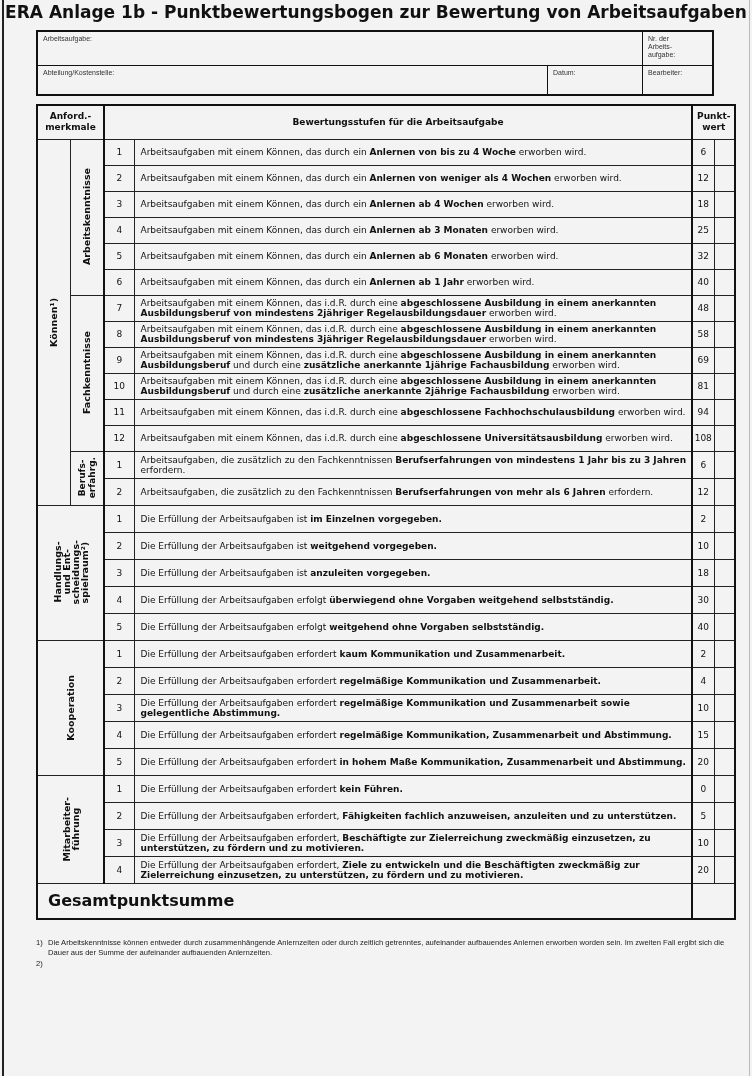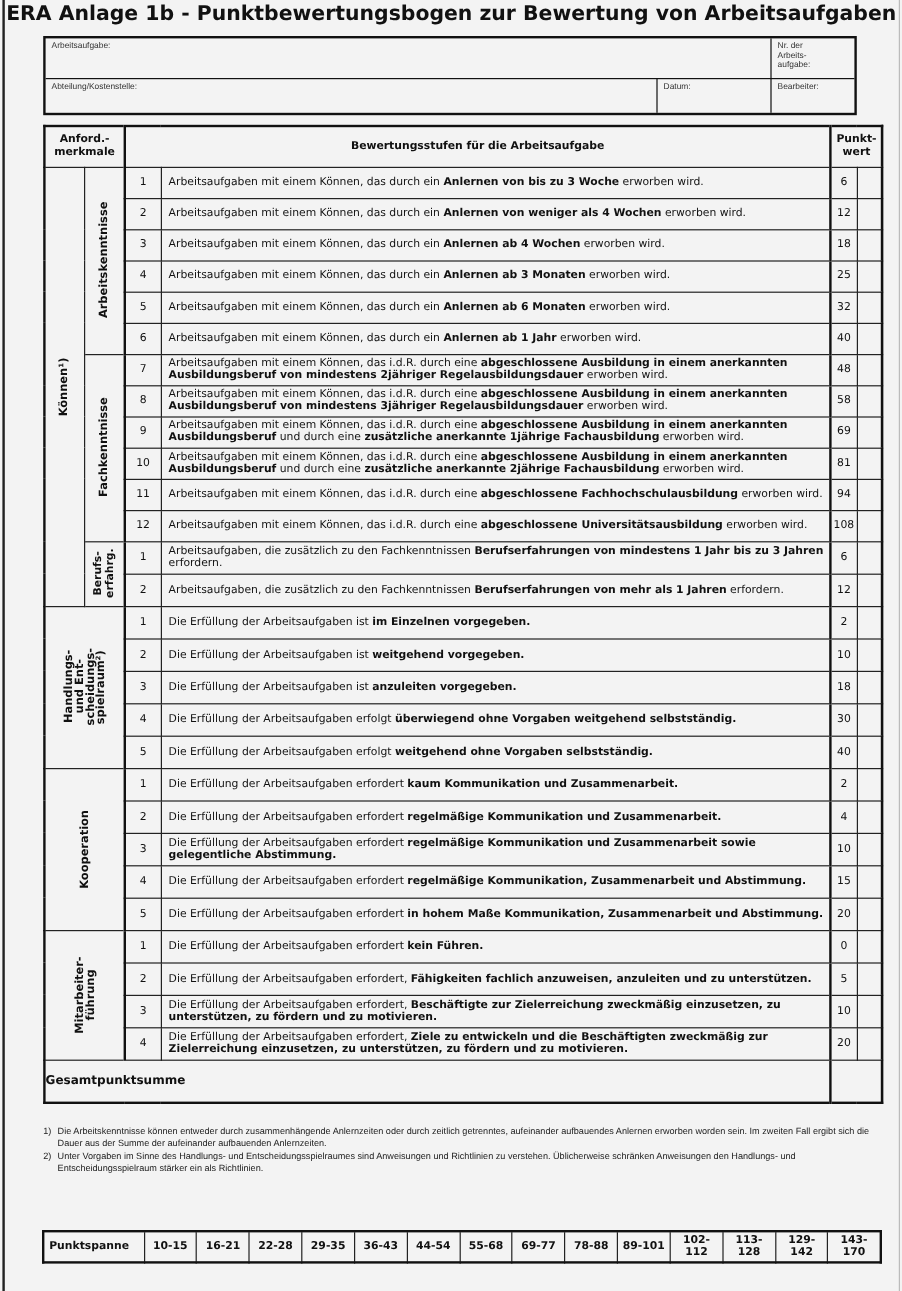--- a/index.html
+++ b/index.html
@@ -106,21 +106,21 @@
       </td>
     </tr>
   <tr class="thick-top" style="height: 26px;">
           <td rowspan="14">
             <div class="vert">Können¹)</div>
           </td>
           <td rowspan="6" class="div-c">
             <div class="vert">Arbeitskenntnisse</div>
           </td>
           <td class="num">1</td>
-          <td class="txt"><span>Arbeitsaufgaben mit einem Können, das durch ein </span><b>Anlernen von bis zu 3 Woche</b><span> erworben wird.</span></td>
+          <td class="txt"><span>Arbeitsaufgaben mit einem Können, das durch ein </span><b>Anlernen von bis zu 4 Woche</b><span> erworben wird.</span></td>
           <td class="val val-l">6</td>
           <td class="empty"></td>
         </tr>
         <tr style="height: 26px;">
           <td class="num">2</td>
           <td class="txt"><span>Arbeitsaufgaben mit einem Können, das durch ein </span><b>Anlernen von weniger als 4 Wochen</b><span> erworben wird.</span></td>
           <td class="val val-l">12</td>
           <td class="empty"></td>
         </tr>
         <tr style="height: 26px;">
@@ -193,21 +193,21 @@
               <div>erfahrg.</div>
             </div>
           </td>
           <td class="num">1</td>
           <td class="txt"><span>Arbeitsaufgaben, die zusätzlich zu den Fachkenntnissen </span><b>Berufserfahrungen von mindestens 1 Jahr bis zu 3 Jahren</b><span> erfordern.</span></td>
           <td class="val val-l">6</td>
           <td class="empty"></td>
         </tr>
         <tr style="height: 27px;">
           <td class="num">2</td>
-          <td class="txt"><span>Arbeitsaufgaben, die zusätzlich zu den Fachkenntnissen </span><b>Berufserfahrungen von mehr als 1 Jahren</b><span> erfordern.</span></td>
+          <td class="txt"><span>Arbeitsaufgaben, die zusätzlich zu den Fachkenntnissen </span><b>Berufserfahrungen von mehr als 6 Jahren</b><span> erfordern.</span></td>
           <td class="val val-l">12</td>
           <td class="empty"></td>
         </tr>
         <tr class="thick-top" style="height: 27px;">
           <td rowspan="5" colspan="2" class="div-c">
             <div class="vert" style="line-height: 9px;">
               <div>Handlungs-</div>
               <div>und Ent-</div>
               <div>scheidungs-</div>
               <div>spielraum²)</div>
@@ -299,60 +299,42 @@
           <td class="val val-l">10</td>
           <td class="empty"></td>
         </tr>
         <tr style="height: 27px;">
           <td class="num">4</td>
           <td class="txt"><span>Die Erfüllung der Arbeitsaufgaben erfordert, </span><b>Ziele zu entwickeln und die Beschäftigten zweckmäßig zur Zielerreichung einzusetzen, zu unterstützen, zu fördern und zu motivieren.</b><span></span></td>
           <td class="val val-l">20</td>
           <td class="empty"></td>
         </tr>
         <tr class="thick-top" style="height: 36px;">
-          <td colspan="4" style="font-weight: bold; font-size: 10px;"><span>Gesamtpunktsumme</span></td>
+          <td colspan="4" style="padding-left: 10px; font-weight: bold; font-size: 16px;"><span>Gesamtpunktsumme</span></td>
           <td colspan="2" class="val-l"></td>
         </tr>
       </tbody>
 </table>
 </div>
 
 <div class="notes">
   <div class="fn">
     <div class="fn-num">1)</div>
     <div class="fn-body">
       <div>Die Arbeitskenntnisse können entweder durch zusammenhängende Anlernzeiten oder durch zeitlich getrenntes, aufeinander aufbauendes Anlernen erworben worden sein. Im zweiten Fall ergibt sich die Dauer aus der Summe der aufeinander aufbauenden Anlernzeiten.</div>
     </div>
   </div>
   <div class="fn">
     <div class="fn-num">2)</div>
     <div class="fn-body">
-      <div>Unter Vorgaben im Sinne des Handlungs- und Entscheidungsspielraumes sind Anweisungen und Richtlinien zu verstehen. Üblicherweise schränken Anweisungen den Handlungs- und Entscheidungsspielraum stärker ein als Richtlinien.</div>
     </div>
   </div>
 </div>
 
 <div class="pay">
   <table class="paygrid">
     <colgroup>
         <col style="width:84px">
       </colgroup>
     <tbody>
-    <tr id="pg-row2">
-      <td class="pg-head" style="font-size:9px;">Punktspanne</td>
-    <td class="pg-range">10-15</td>
-          <td class="pg-range">16-21</td>
-          <td class="pg-range">22-28</td>
-          <td class="pg-range">29-35</td>
-          <td class="pg-range">36-43</td>
-          <td class="pg-range">44-54</td>
-          <td class="pg-range">55-68</td>
-          <td class="pg-range">69-77</td>
-          <td class="pg-range">78-88</td>
-          <td class="pg-range">89-101</td>
-          <td class="pg-range">102-112</td>
-          <td class="pg-range">113-128</td>
-          <td class="pg-range">129-142</td>
-          <td class="pg-range">143-170</td>
-        </tr>
   </tbody>
     </table>
 </div>
 
 </body></html>

